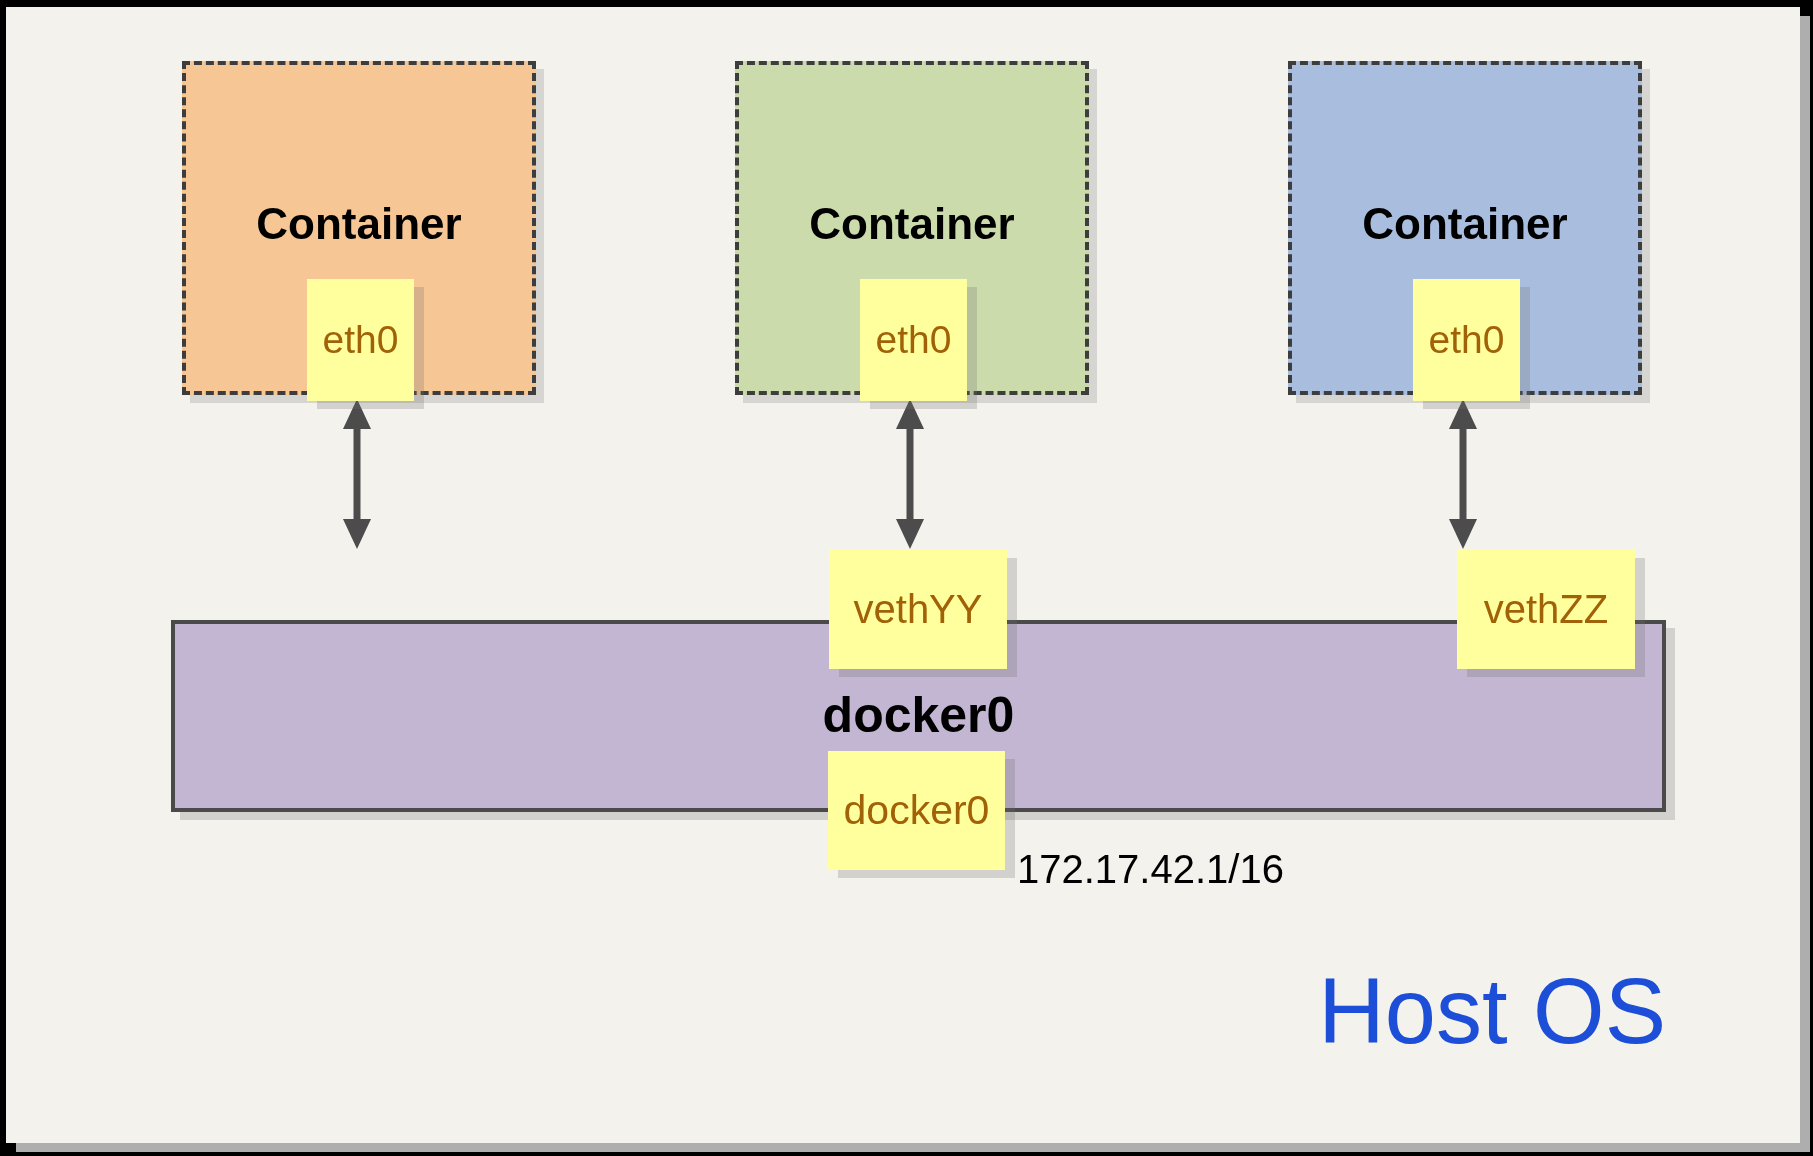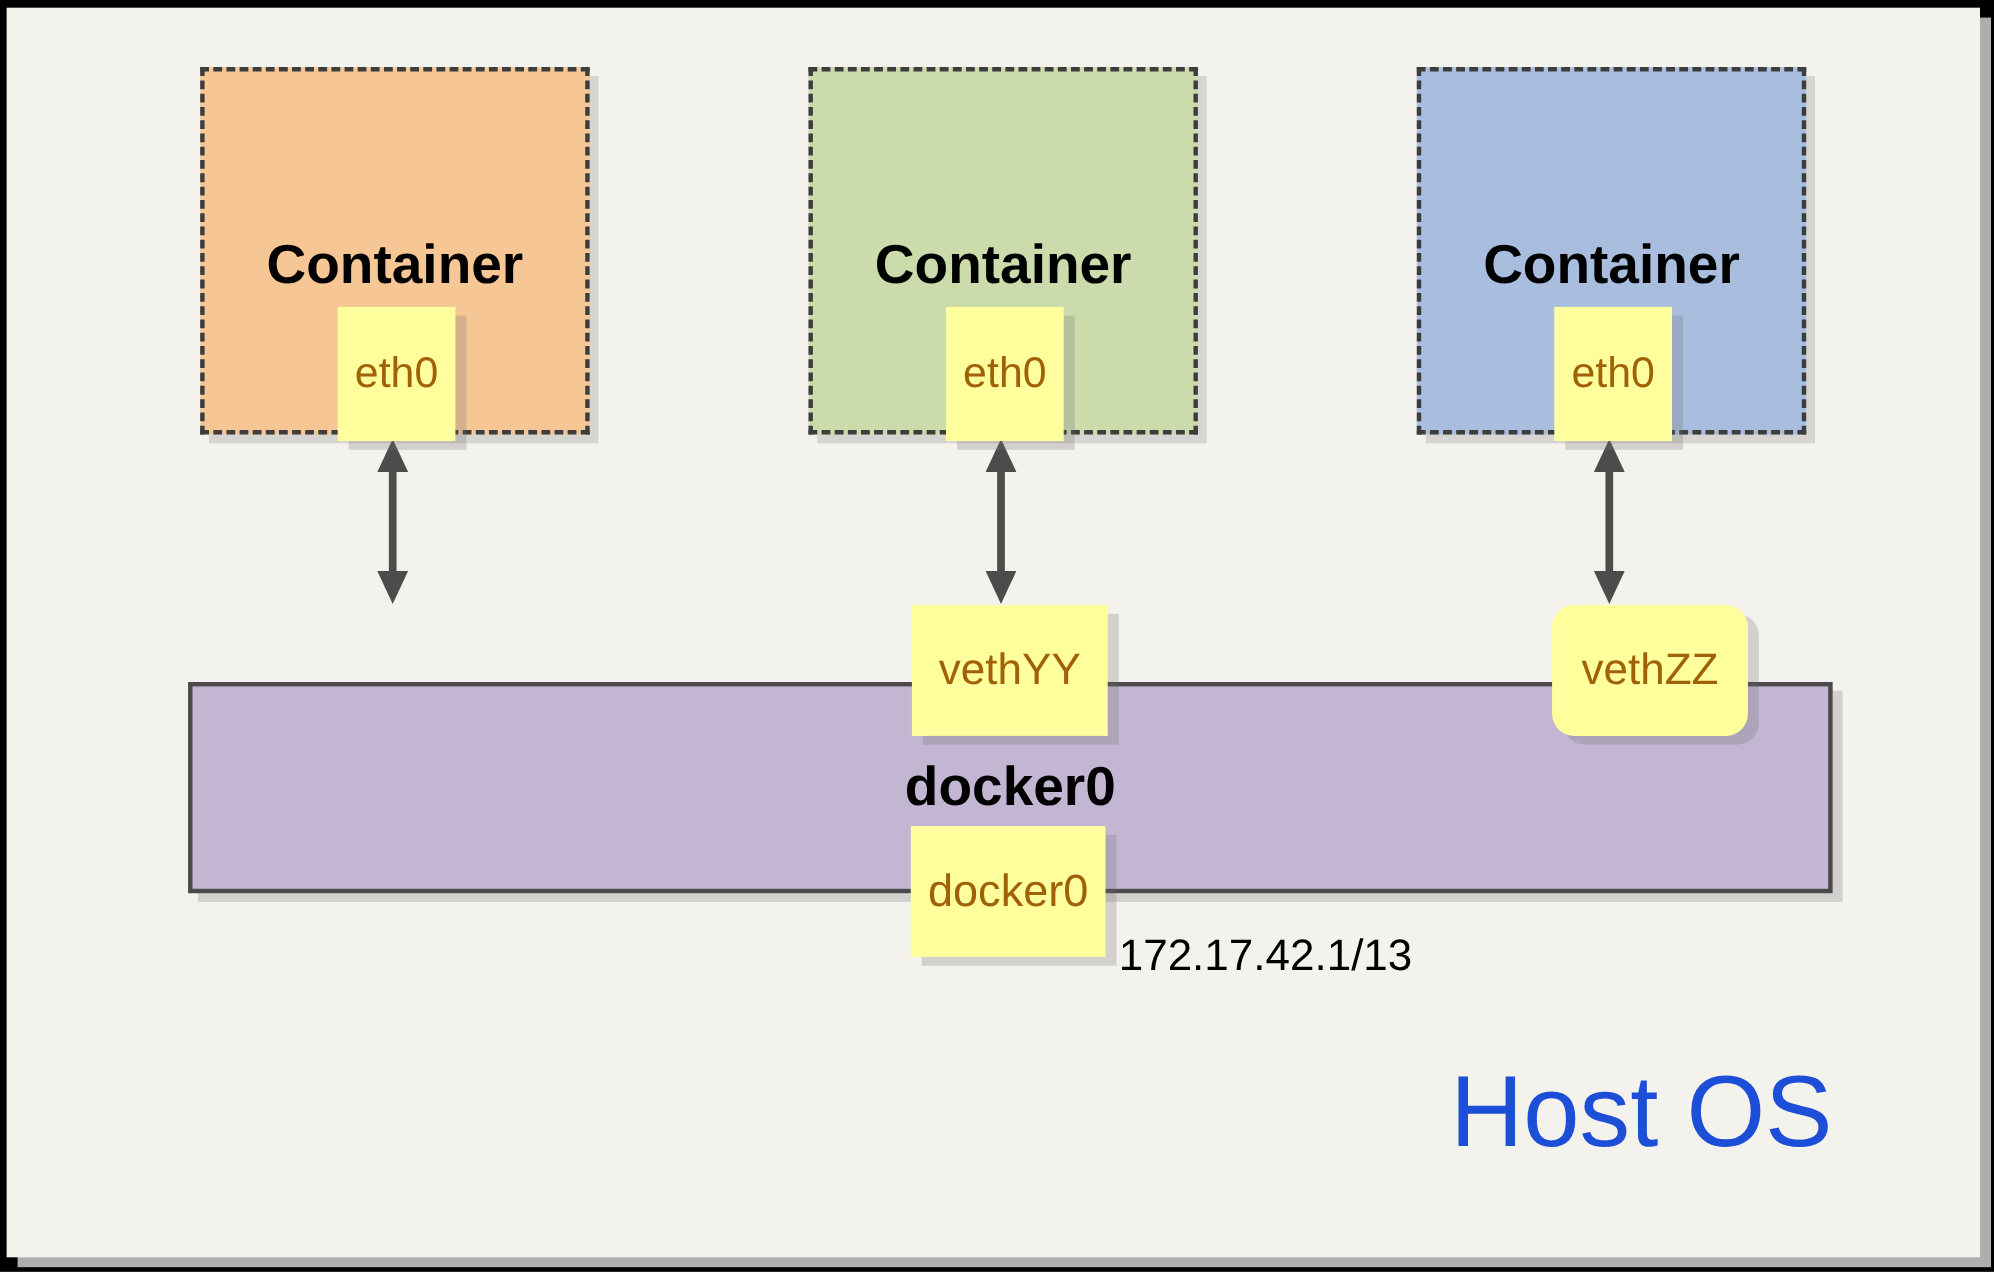--- a/index.html
+++ b/index.html
@@ -12,22 +12,22 @@
   }
   .container-box{
     position:absolute;top:54px;width:354px;height:334px;box-sizing:border-box;
     border:4px dashed #3d3d3d;
     box-shadow:8px 8px 0 rgba(110,110,110,0.22);
   }
   .c-orange{background:var(--container-orange,#f7c695);}
   .c-green{background:var(--container-green,#ccdbac);}
   .c-blue{background:var(--container-blue,#a9bede);}
   .container-label{
-    position:absolute;left:0;top:148px;width:100%;text-align:center;
-    font-size:50px;line-height:54px;font-weight:bold;color:#000;
+    position:absolute;left:0;top:132px;width:100%;text-align:center;
+    font-size:44px;line-height:54px;font-weight:bold;color:#000;
   }
   .note{
     position:absolute;background:var(--note-yellow,#ffff9e);
     box-shadow:10px 8px 0 rgba(110,110,110,0.25);
     display:flex;align-items:center;justify-content:center;
     color:#a16207;z-index:3;
   }
   .iface-note{left:121px;top:214px;width:107px;height:122px;font-size:39px;}
   .veth-note{top:543px;width:178px;height:119px;font-size:40px;}
   .arrow{position:absolute;top:391px;width:30px;height:152px;z-index:2;}
@@ -100,25 +100,25 @@
         <path d="M15 151 L1 121 L29 121 Z" fill="#4c4c4c"></path>
       </svg>
     </div>
 
     <div class="bridge-bar"></div>
     <div class="bridge-label">docker0</div>
 
     <div class="note veth-note" style="left:823px;">
       <span>vethYY</span>
     </div>
-    <div class="note veth-note" style="left:1405px;border-radius:20px;">
+    <div class="note veth-note" style="left:1451px;">
       <span>vethZZ</span>
     </div>
 
     <div class="note bridge-note">
       <span>docker0</span>
     </div>
-    <div class="ip-label">172.17.42.1/13</div>
+    <div class="ip-label">172.17.42.1/16</div>
 
     <div class="host-label">Host OS</div>
 
   </div>
 </div>
 
 </body></html>

